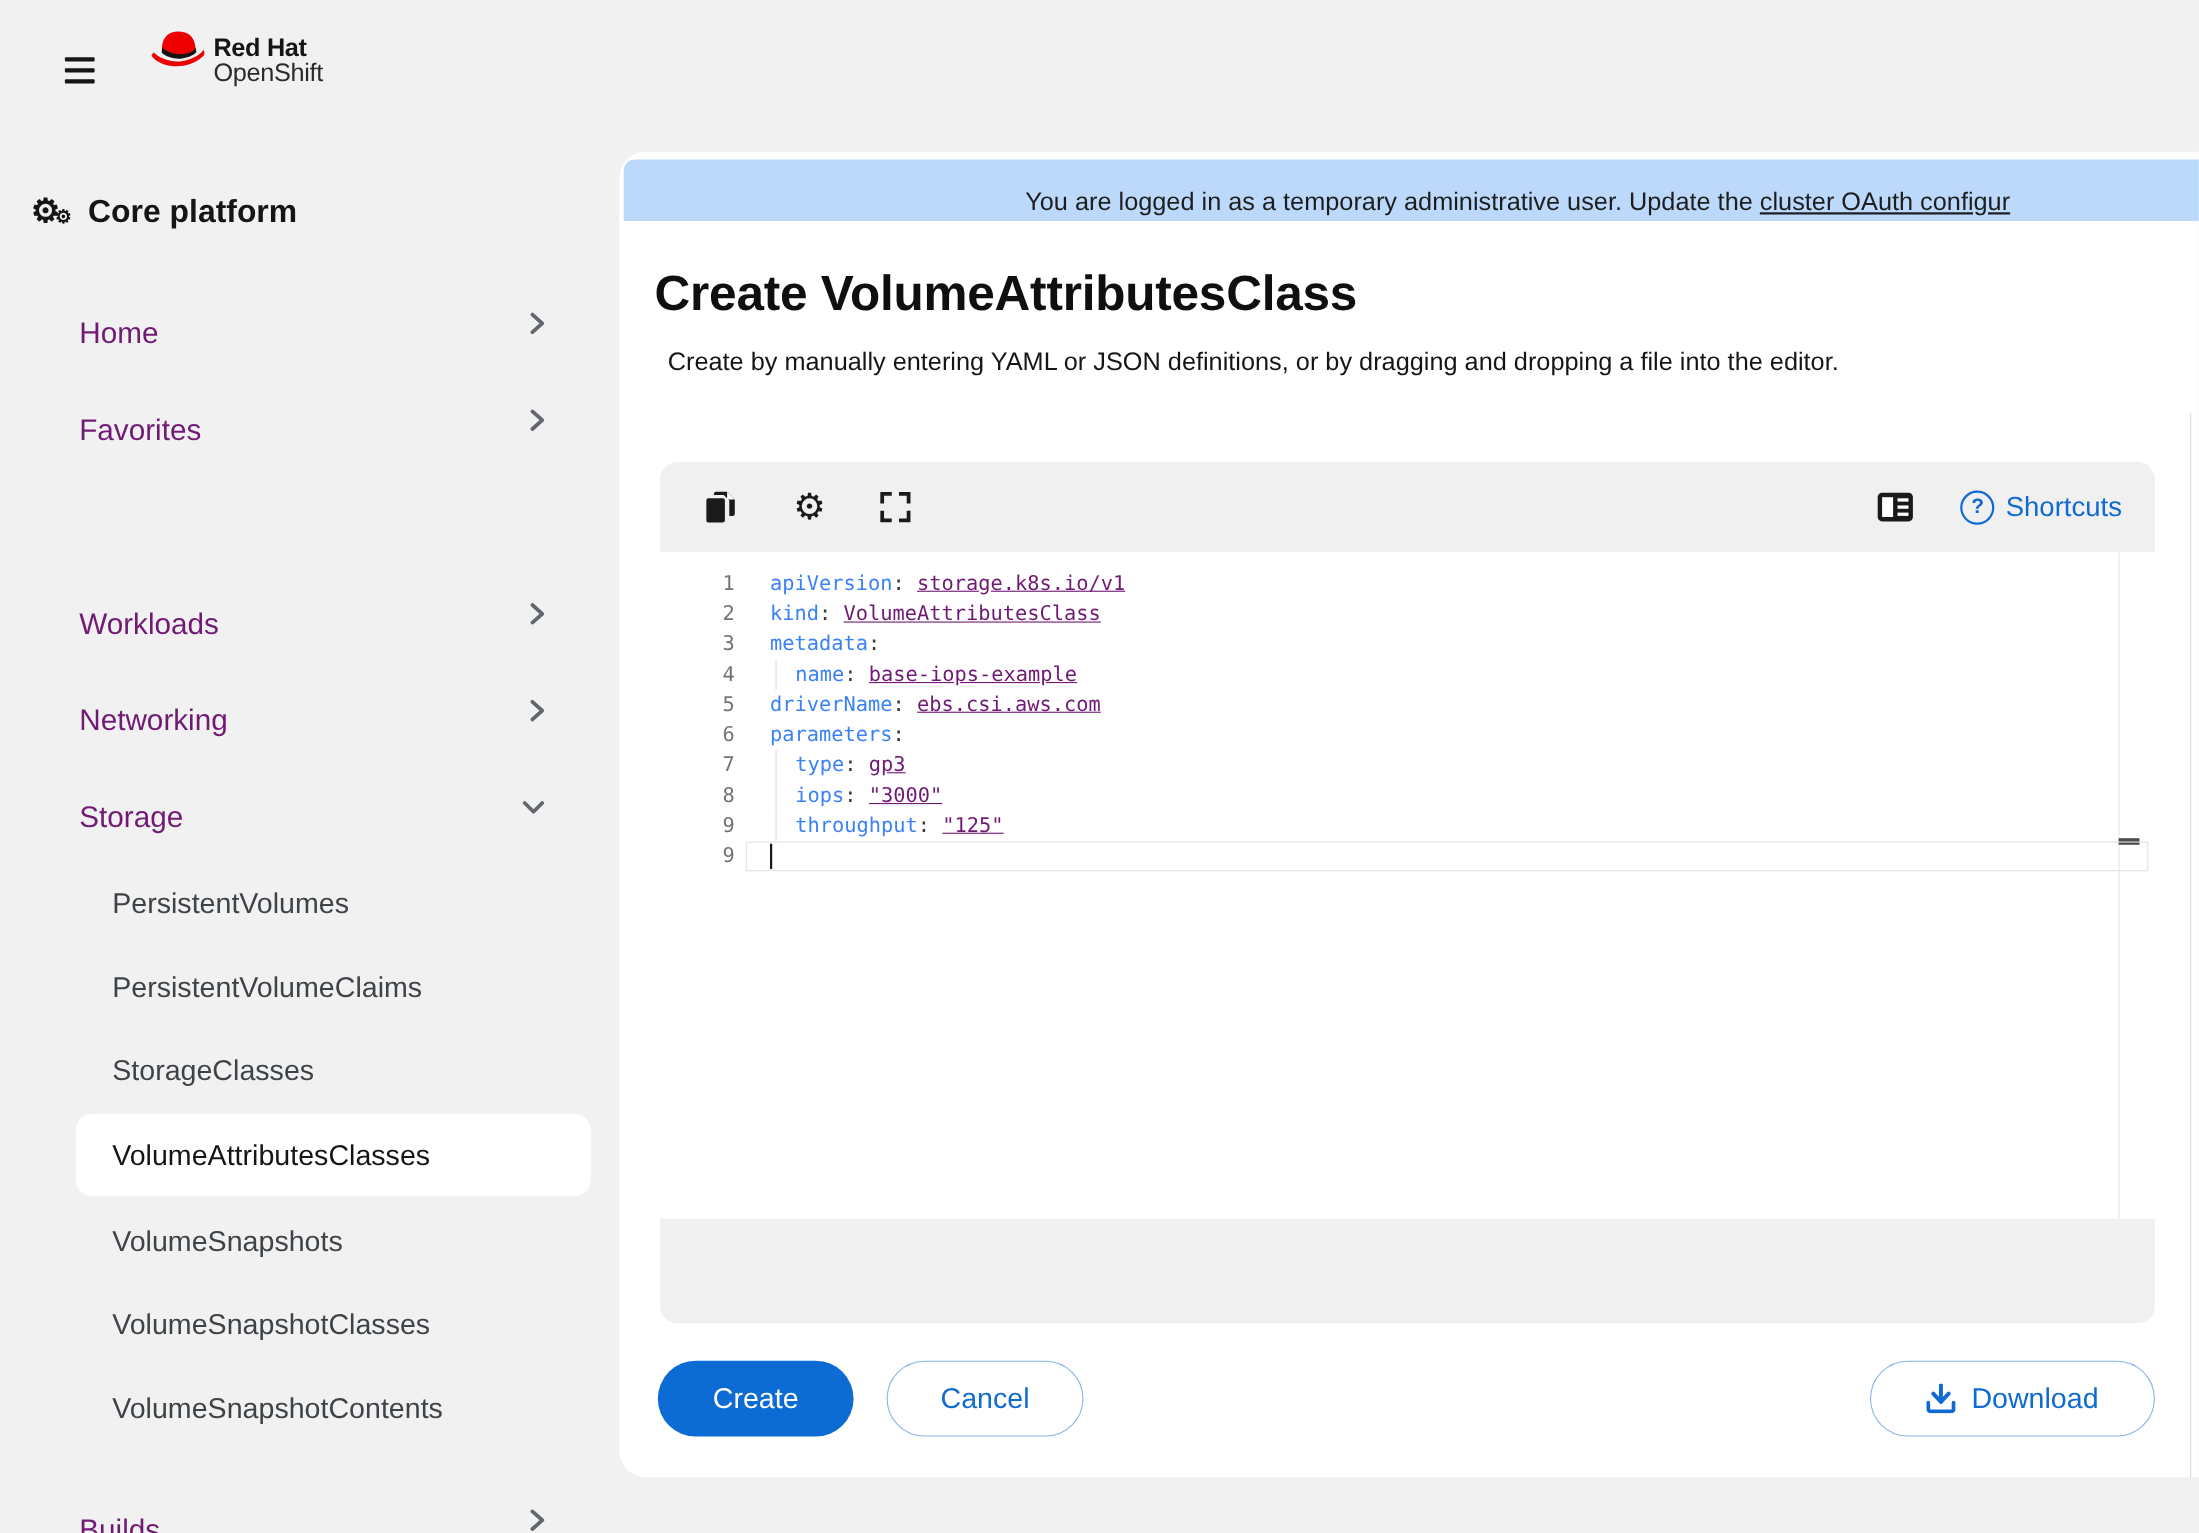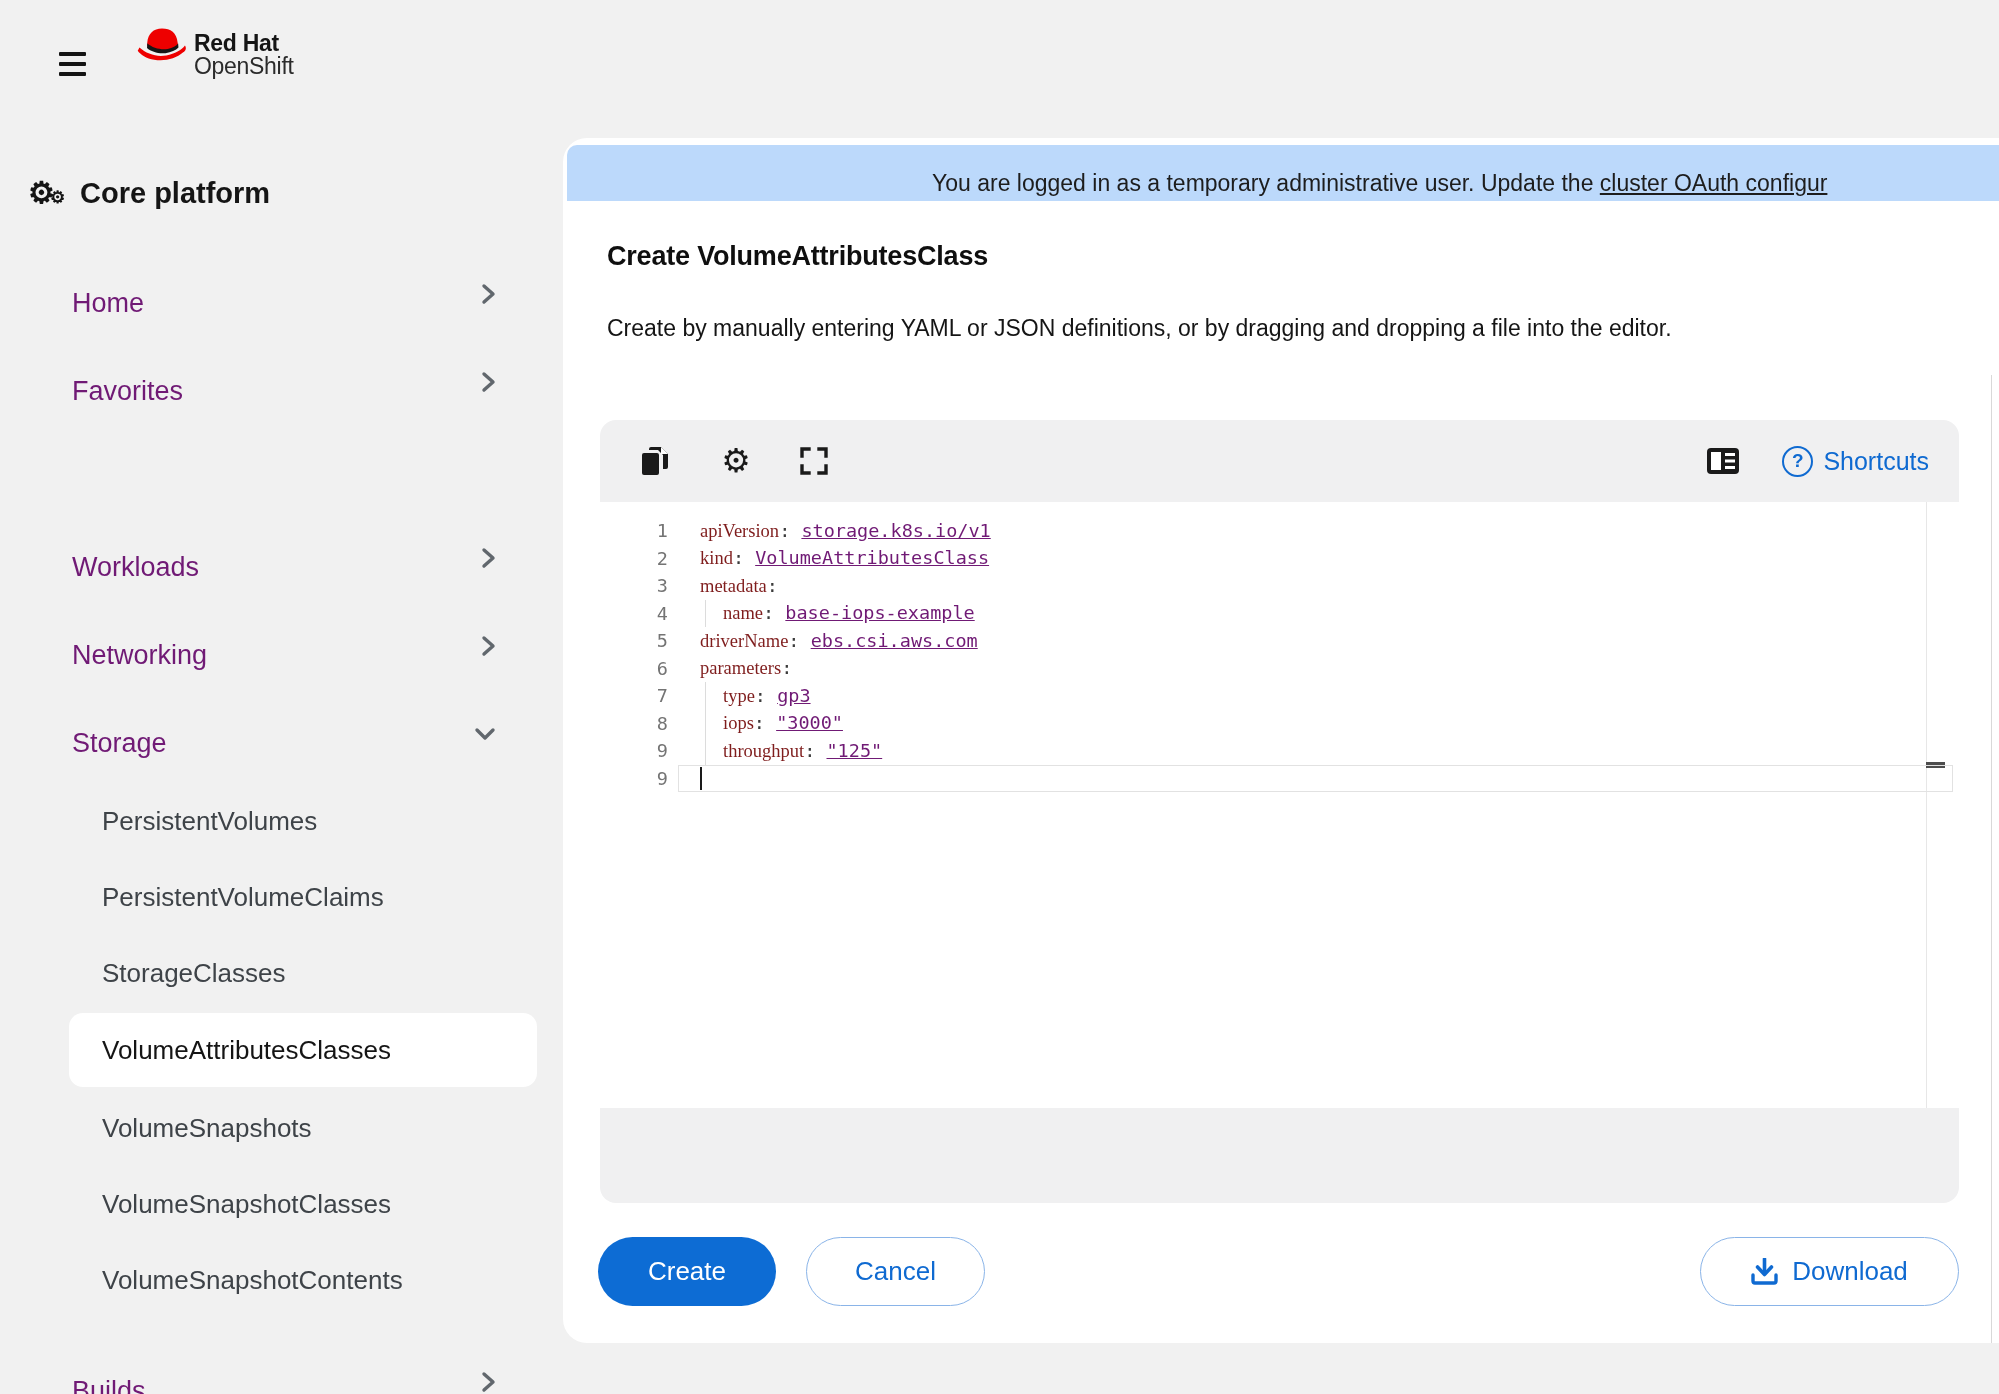--- a/index.html
+++ b/index.html
@@ -41,21 +41,21 @@
   .sub-item.selected .lbl{position:relative;color:#151515;}
 
   
   .panel{position:absolute;left:563px;top:138px;width:1436px;height:1205px;background:#ffffff;
          border-radius:24px 0 0 24px;}
   .banner{position:absolute;left:4px;top:7px;right:0;height:56px;background:#bcd9fb;border-radius:10px 0 0 0;
           overflow:hidden;display:flex;align-items:center;}
   .banner-text{white-space:nowrap;padding-left:365px;font-size:23px;color:#1d1d1d;margin-top:21px;}
   .banner-text a{color:#1d1d1d;text-decoration:underline;cursor:pointer;}
 
-  .page-title{position:absolute;left:44px;top:103px;font-size:27px;font-weight:bold;letter-spacing:-0.2px;color:#0f0f0f;}
+  .page-title{position:absolute;left:32px;top:103px;font-size:45px;font-weight:bold;letter-spacing:-0.2px;color:#0f0f0f;}
   .page-subtitle{position:absolute;left:44px;top:177px;font-size:23px;color:#151515;}
 
   
   .editor{position:absolute;left:37px;top:282px;width:1359px;height:783px;background:#f0f0f1;border-radius:16px;}
   .ed-toolbar{position:absolute;left:0;top:0;right:0;height:82px;display:flex;align-items:center;}
   .tb-icon{width:34px;height:34px;display:flex;align-items:center;justify-content:center;cursor:pointer;}
   .tb-icon.copy{margin-left:39px;}
   .tb-icon.gear{margin-left:46px;font-size:33px;color:#1a1a1a;line-height:34px;}
   .tb-icon.fullscreen{margin-left:44px;}
   .tb-spacer{flex:1;}
@@ -66,21 +66,21 @@
   .shortcuts .s-lbl{margin-left:10px;font-size:25px;color:#0f6ad1;}
 
   .ed-code{position:absolute;left:0;top:82px;right:0;height:606px;background:#ffffff;overflow:hidden;}
   .code-rows{position:absolute;left:0;top:15px;right:0;}
   .code-row{position:relative;height:27.5px;display:flex;align-items:center;
             font-family:"DejaVu Sans Mono", monospace;font-size:18.5px;line-height:27.5px;}
   .gut{width:68px;text-align:right;color:#747474;flex:0 0 68px;}
   .code-txt{margin-left:32px;white-space:pre;}
   .code-row.indented .code-txt{margin-left:55px;}
   .code-row.indented .guide{position:absolute;left:105px;top:0;bottom:0;width:1px;background:#dcdcdc;}
-  .tok-key{color:#7f1d1d;font-family:Liberation Serif, serif;}
+  .tok-key{color:#3b82f6;}
   .tok-sep{color:#3b3b3b;}
   .tok-val{color:#701a75;text-decoration:underline;}
   .cur-line-box{position:absolute;left:78px;top:0;width:1275px;height:27.5px;border:1px solid #e2e2e2;box-sizing:border-box;}
   .cursor-bar{position:absolute;left:100px;top:2px;width:2px;height:23px;background:#1a1a1a;}
   .ruler-line{position:absolute;left:1326px;top:0;bottom:0;width:1px;background:#e7e7e7;}
   .ruler-mark{position:absolute;left:1326px;top:260px;width:19px;height:6px;background:#4d4d4d;}
 
   
   .btn{position:absolute;top:1099px;height:69px;border-radius:35px;display:flex;align-items:center;justify-content:center;
        font-size:26px;cursor:pointer;box-sizing:border-box;}

